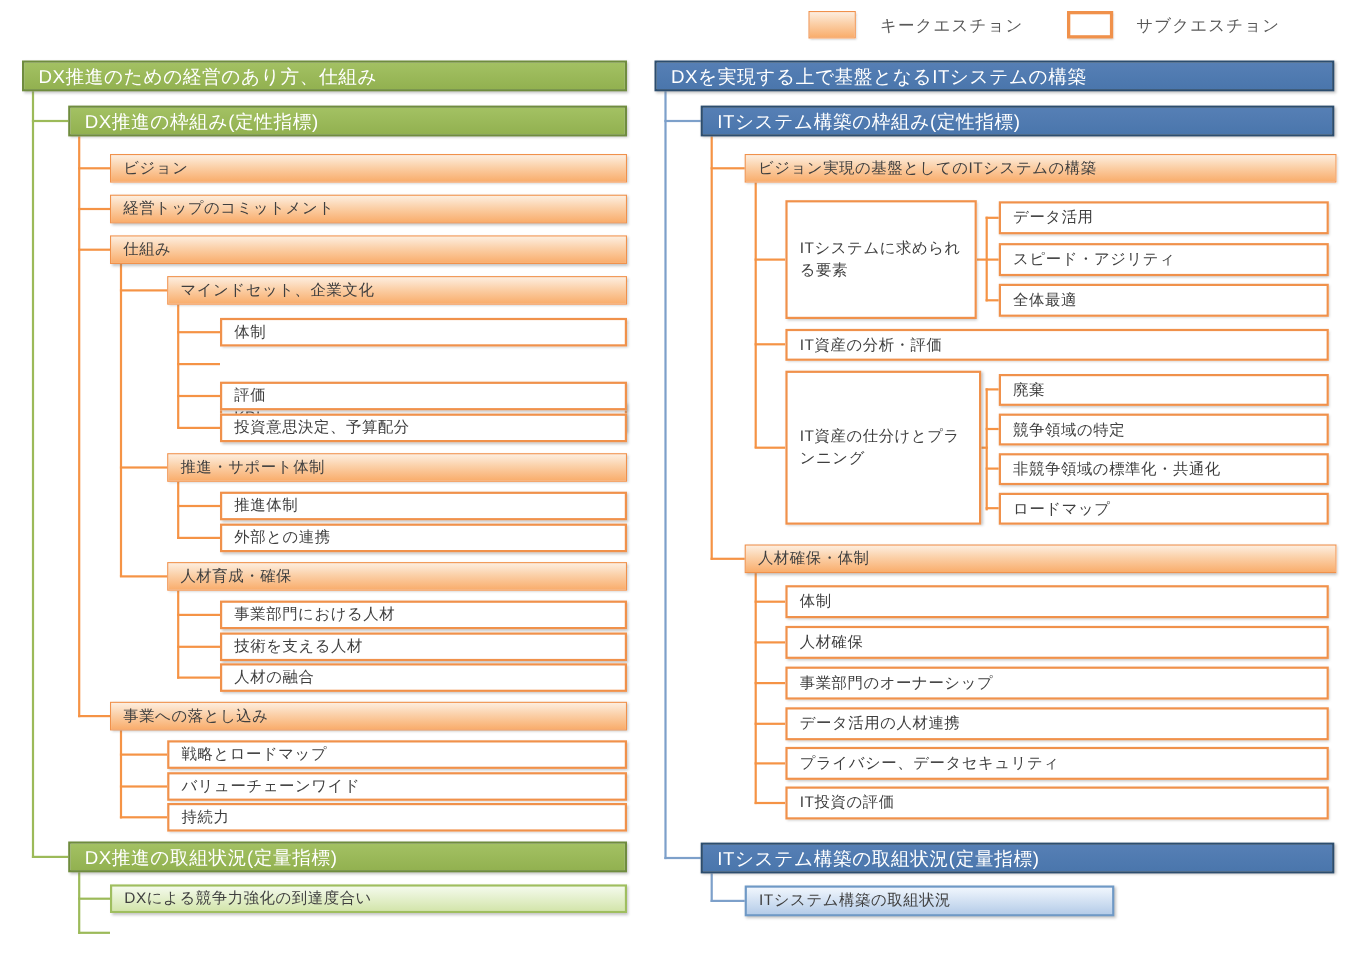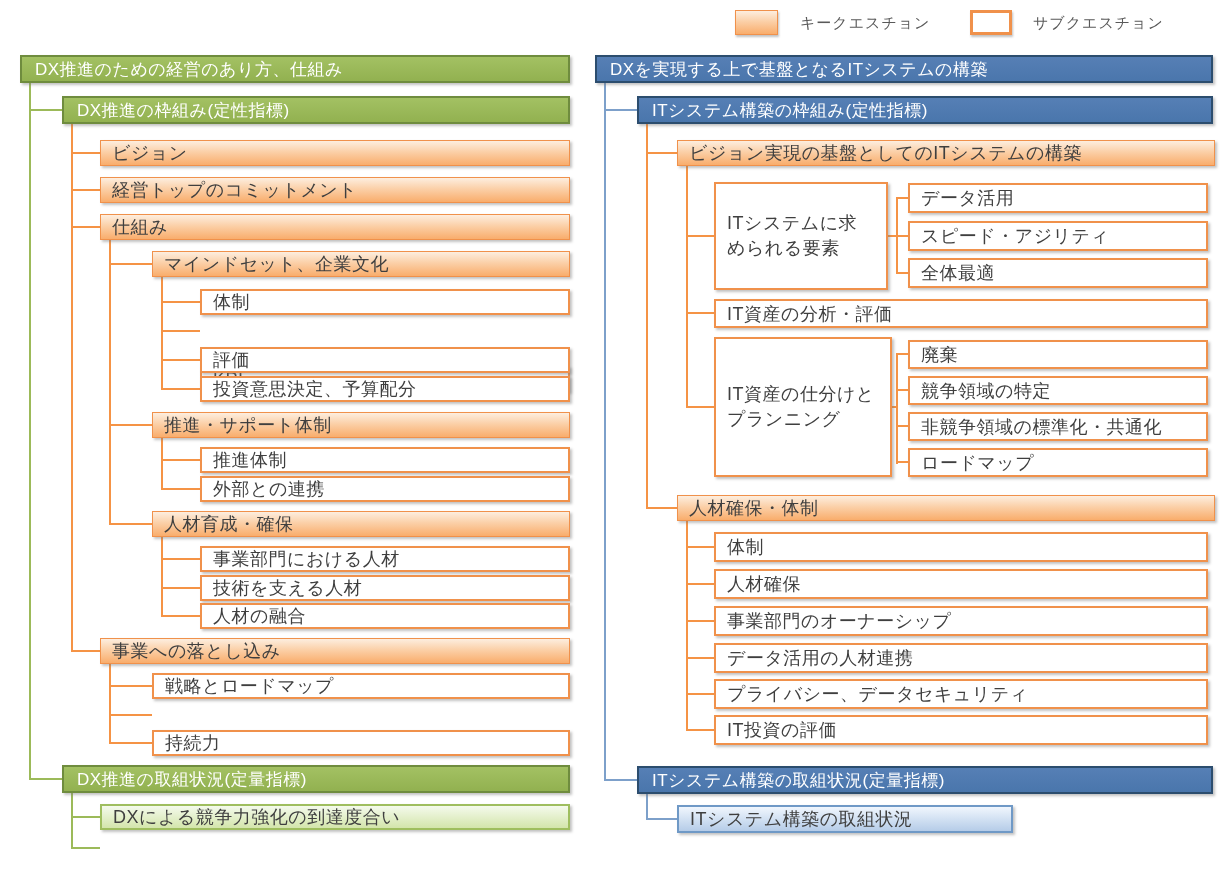--- a/index.html
+++ b/index.html
@@ -1,20 +1,20 @@
 <!DOCTYPE html>
 <html><head>
 <meta charset="utf-8">
 <style>
   html,body{margin:0;padding:0;background:#ffffff;}
   body{width:1231px;height:880px;position:relative;overflow:hidden;
        font-family:"Liberation Sans","DejaVu Sans",sans-serif;}
   #diagram{position:absolute;inset:0;}
   .box{position:absolute;box-sizing:border-box;display:flex;align-items:center;
-       padding:0 11px;font-size:18px;letter-spacing:0.5px;color:#3f3f3f;
+       padding:0 11px;font-size:14px;letter-spacing:0.5px;color:#3f3f3f;
        box-shadow:1.5px 1.5px 2.5px rgba(120,120,120,0.45);white-space:nowrap;}
   .hdr{font-size:17px;color:#ffffff;padding:12px 13px;}
   .green{background:linear-gradient(180deg,#a3c163,#92b150);border:2px solid #6f8c3e;}
   .lgreen{background:linear-gradient(180deg,#f4faec,#d3e5ab);border:2px solid #9fbe5f;}
   .orange{background:linear-gradient(180deg,#fdeedf 0%,#fbd0a8 45%,#f9ad6c 100%);
           border:1px solid #f0914b;}
   .white{background:#ffffff;border:2px solid #f0914b;}
   .blue{background:linear-gradient(180deg,#567fb5,#4a76ac);border:2px solid #2c4d6e;}
   .lblue{background:linear-gradient(180deg,#f0f6fd,#b5cce8);border:2px solid #6f99c6;}
   .tall{white-space:normal;line-height:1.4;}
@@ -111,20 +111,21 @@
   <div class="box white" style="left:200px;top:447px;width:370px;height:26px;">推進体制</div>
   <div class="box white" style="left:200px;top:476px;width:370px;height:26px;">外部との連携</div>
 
   <div class="box orange" style="left:152px;top:511px;width:418px;height:26px;">人材育成・確保</div>
   <div class="box white" style="left:200px;top:546px;width:370px;height:26px;">事業部門における人材</div>
   <div class="box white" style="left:200px;top:575px;width:370px;height:26px;">技術を支える人材</div>
   <div class="box white" style="left:200px;top:603px;width:370px;height:26px;">人材の融合</div>
 
   <div class="box orange" style="left:100px;top:638px;width:470px;height:26px;">事業への落とし込み</div>
   <div class="box white" style="left:152px;top:673px;width:418px;height:26px;">戦略とロードマップ</div>
+  <div class="box white" style="left:152px;top:702px;width:418px;height:26px;">バリューチェーンワイド</div>
   <div class="box white" style="left:152px;top:730px;width:418px;height:26px;">持続力</div>
 
   <div class="box green hdr" style="left:62px;top:765px;width:508px;height:28px;">DX推進の取組状況(定量指標)</div>
   <div class="box lgreen" style="left:100px;top:804px;width:470px;height:26px;">DXによる競争力強化の到達度合い</div>
 
   <div class="box blue hdr" style="left:595px;top:55px;width:618px;height:28px;">DXを実現する上で基盤となるITシステムの構築</div>
   <div class="box blue hdr" style="left:637px;top:96px;width:576px;height:28px;">ITシステム構築の枠組み(定性指標)</div>
 
   <div class="box orange" style="left:677px;top:140px;width:538px;height:26px;">ビジョン実現の基盤としてのITシステムの構築</div>
 

